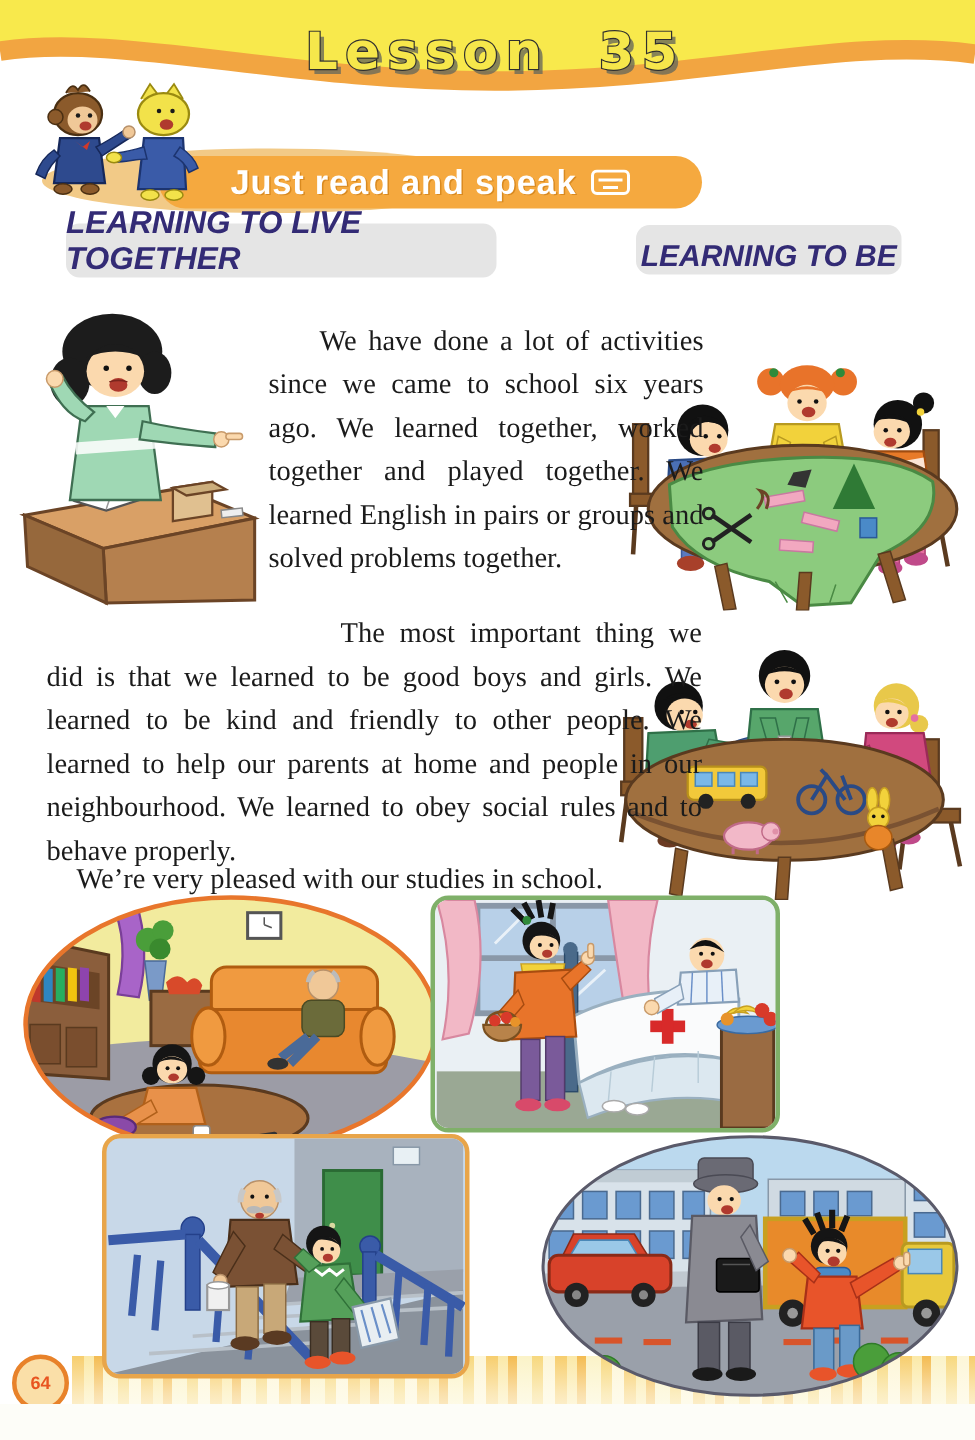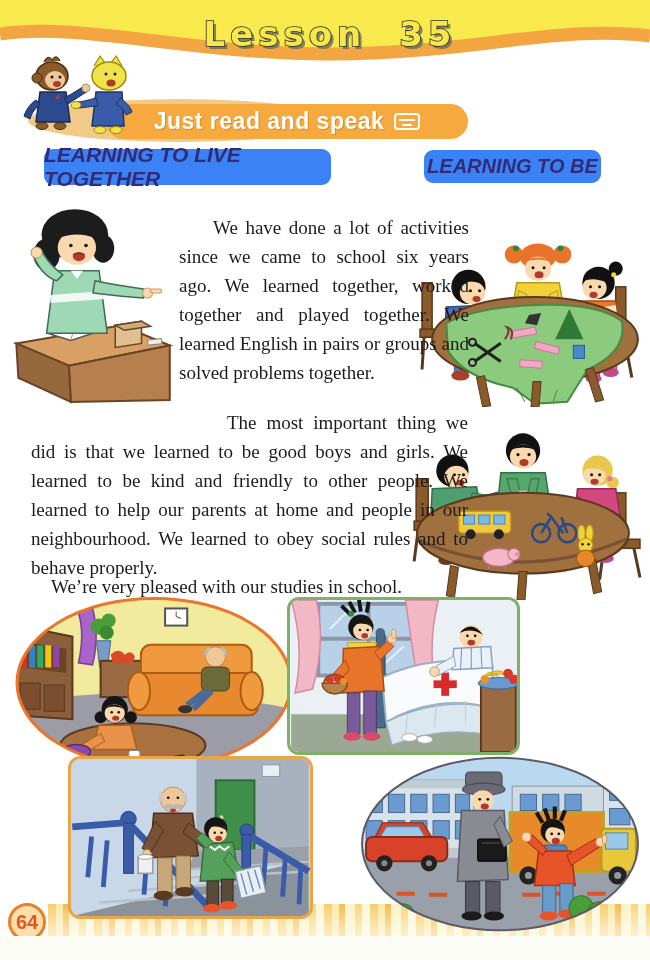--- a/index.html
+++ b/index.html
@@ -9,21 +9,21 @@
   
   .top-banner{position:absolute;left:0;top:0;width:650px;height:95px;z-index:1;}
   .char-shadow{position:absolute;left:28px;top:99px;width:305px;height:43px;border-radius:50%;
     background:#f2ca87;z-index:2;}
   .characters{position:absolute;left:14px;top:50px;width:132px;height:94px;z-index:4;}
   .activity-pill{position:absolute;left:106px;top:104px;width:362px;height:35px;border-radius:18px;
     background:#f5a93f;display:flex;align-items:center;justify-content:center;gap:10px;z-index:3;}
   .activity-pill .label{font-family:"Liberation Sans",sans-serif;font-weight:bold;font-size:23px;
     color:#ffffff;letter-spacing:.5px;text-shadow:1px 1px 0 #d98a20;}
   
-  .header-bar{position:absolute;background:#3b82f6;border-radius:9px;display:flex;align-items:center;
+  .header-bar{position:absolute;background:#e5e5e5;border-radius:9px;display:flex;align-items:flex-end;
     justify-content:center;font-family:"Liberation Sans",sans-serif;font-weight:bold;font-style:italic;
     color:#332b75;z-index:3;}
   .header-bar.left{left:44px;top:149px;width:287px;height:36px;font-size:21px;}
   .header-bar.right{left:424px;top:150px;width:177px;height:33px;font-size:20px;}
   
   .body-text{position:absolute;margin:16px;font-size:19px;line-height:29px;color:#1b1b1b;
     text-align:justify;z-index:5;}
   .p1{left:163px;top:197px;width:290px;text-indent:34px;}
   .p2{left:15px;top:392px;width:437px;}
   .p2 .first-line-spacer{float:left;width:196px;height:29px;}
@@ -35,21 +35,21 @@
   .illus-toys{left:400px;top:420px;width:242px;height:180px;}
   .illus-living{left:14px;top:596px;width:280px;height:175px;}
   .illus-hospital{left:287px;top:597px;width:233px;height:158px;border:3px solid #7fb069;
     border-radius:12px;overflow:hidden;background:#eaf0f4;box-sizing:border-box;}
   .illus-stairs{left:68px;top:756px;width:245px;height:163px;border:3px solid #e8a54a;
     border-radius:12px;overflow:hidden;background:#c8d8e8;box-sizing:border-box;}
   .illus-street{left:360px;top:755px;width:280px;height:178px;}
   
   .page-badge{position:absolute;left:8px;top:903px;width:38px;height:38px;border-radius:50%;
     background:#fadfa8;border:3px solid #e8822a;box-sizing:border-box;display:flex;align-items:center;
-    justify-content:center;font-family:"Liberation Sans",sans-serif;font-weight:bold;font-size:20px;
+    justify-content:center;font-family:"Liberation Sans",sans-serif;font-weight:bold;font-size:12px;
     color:#e85420;z-index:6;}
   .bottom-fringe{position:absolute;left:48px;top:904px;width:602px;height:56px;z-index:1;
     background:repeating-linear-gradient(90deg,
       #f7ce6e 0 8px,#fbe9a8 8px 15px,#f4bc52 15px 21px,#fbf3c8 21px 31px,
       #f7d87e 31px 38px,#fdf6d8 38px 46px);}
   .bottom-fringe:after{content:"";position:absolute;inset:0;
     background:linear-gradient(180deg,rgba(255,255,255,0) 0%,rgba(255,254,245,.55) 45%,#fffef6 95%);}
 </style>
 </head>
 <body>

